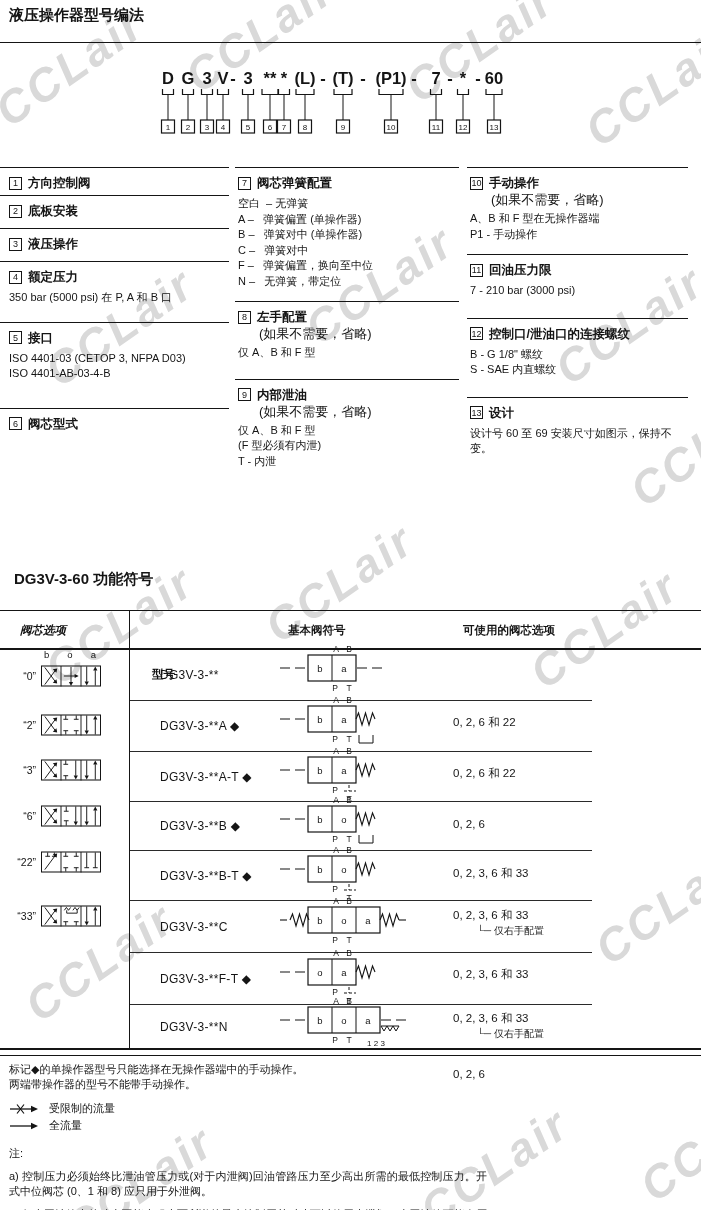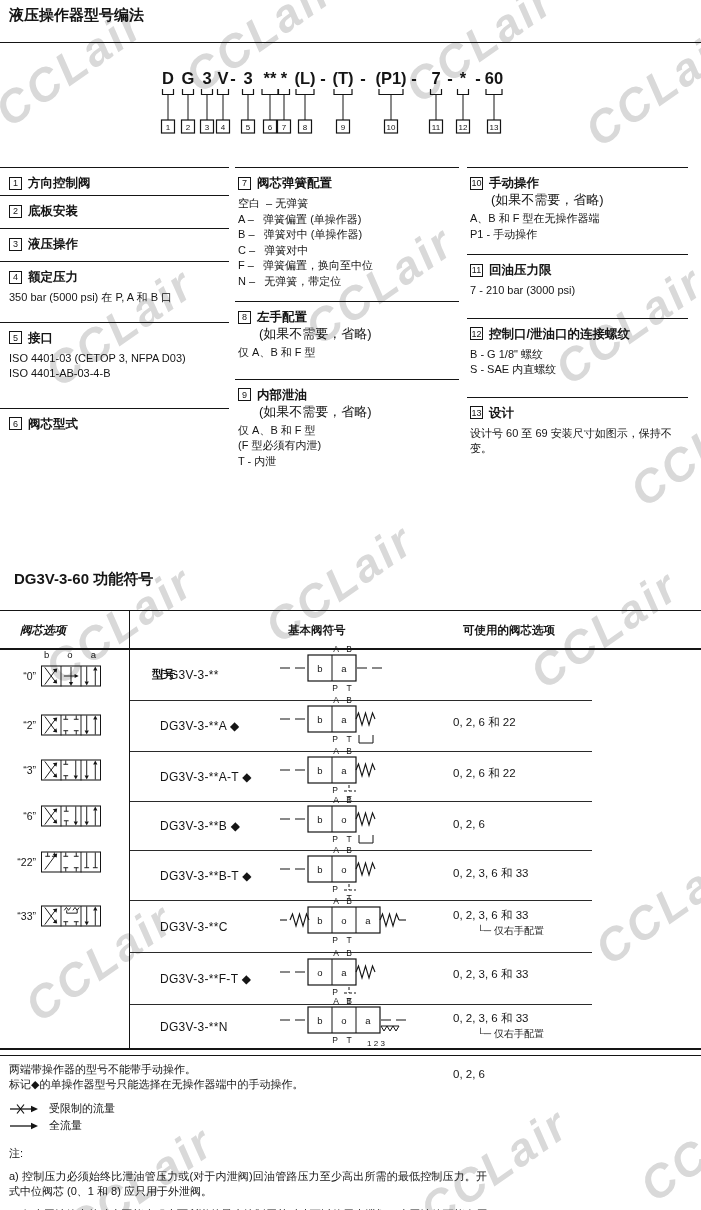--- a/index.html
+++ b/index.html
@@ -524,22 +524,22 @@
               <text x="71" y="7" text-anchor="middle" font-size="8.5" fill="#151515">B</text>
               <text x="57" y="46" text-anchor="middle" font-size="8.5" fill="#151515">P</text>
               <text x="71" y="46" text-anchor="middle" font-size="8.5" fill="#151515">T</text>
             </svg></div>
           <div class="t-opts">
             <div>0, 2, 6</div>
           </div>
         </div>
       </div>
     <div id="foot">
+        <div>标记◆的单操作器型号只能选择在无操作器端中的手动操作。</div>
         <div>两端带操作器的型号不能带手动操作。</div>
-        <div>标记◆的单操作器型号只能选择在无操作器端中的手动操作。</div>
         <div class="legend">
           <div class="legend-row">
             <span style="line-height: 0;"><svg width="30" height="12" viewBox="0 0 30 12">
                 <line x1="1" y1="6" x2="23" y2="6" stroke="#151515" stroke-width="1.3"></line>
                 <polygon points="22,2.8 22,9.2 29,6" fill="#151515"></polygon>
                 <path d="M8,1.5 L15,10.5 M8,10.5 L15,1.5" stroke="#151515" stroke-width="1.2"></path>
               </svg></span>
             <span>受限制的流量</span>
           </div>
           <div class="legend-row">

